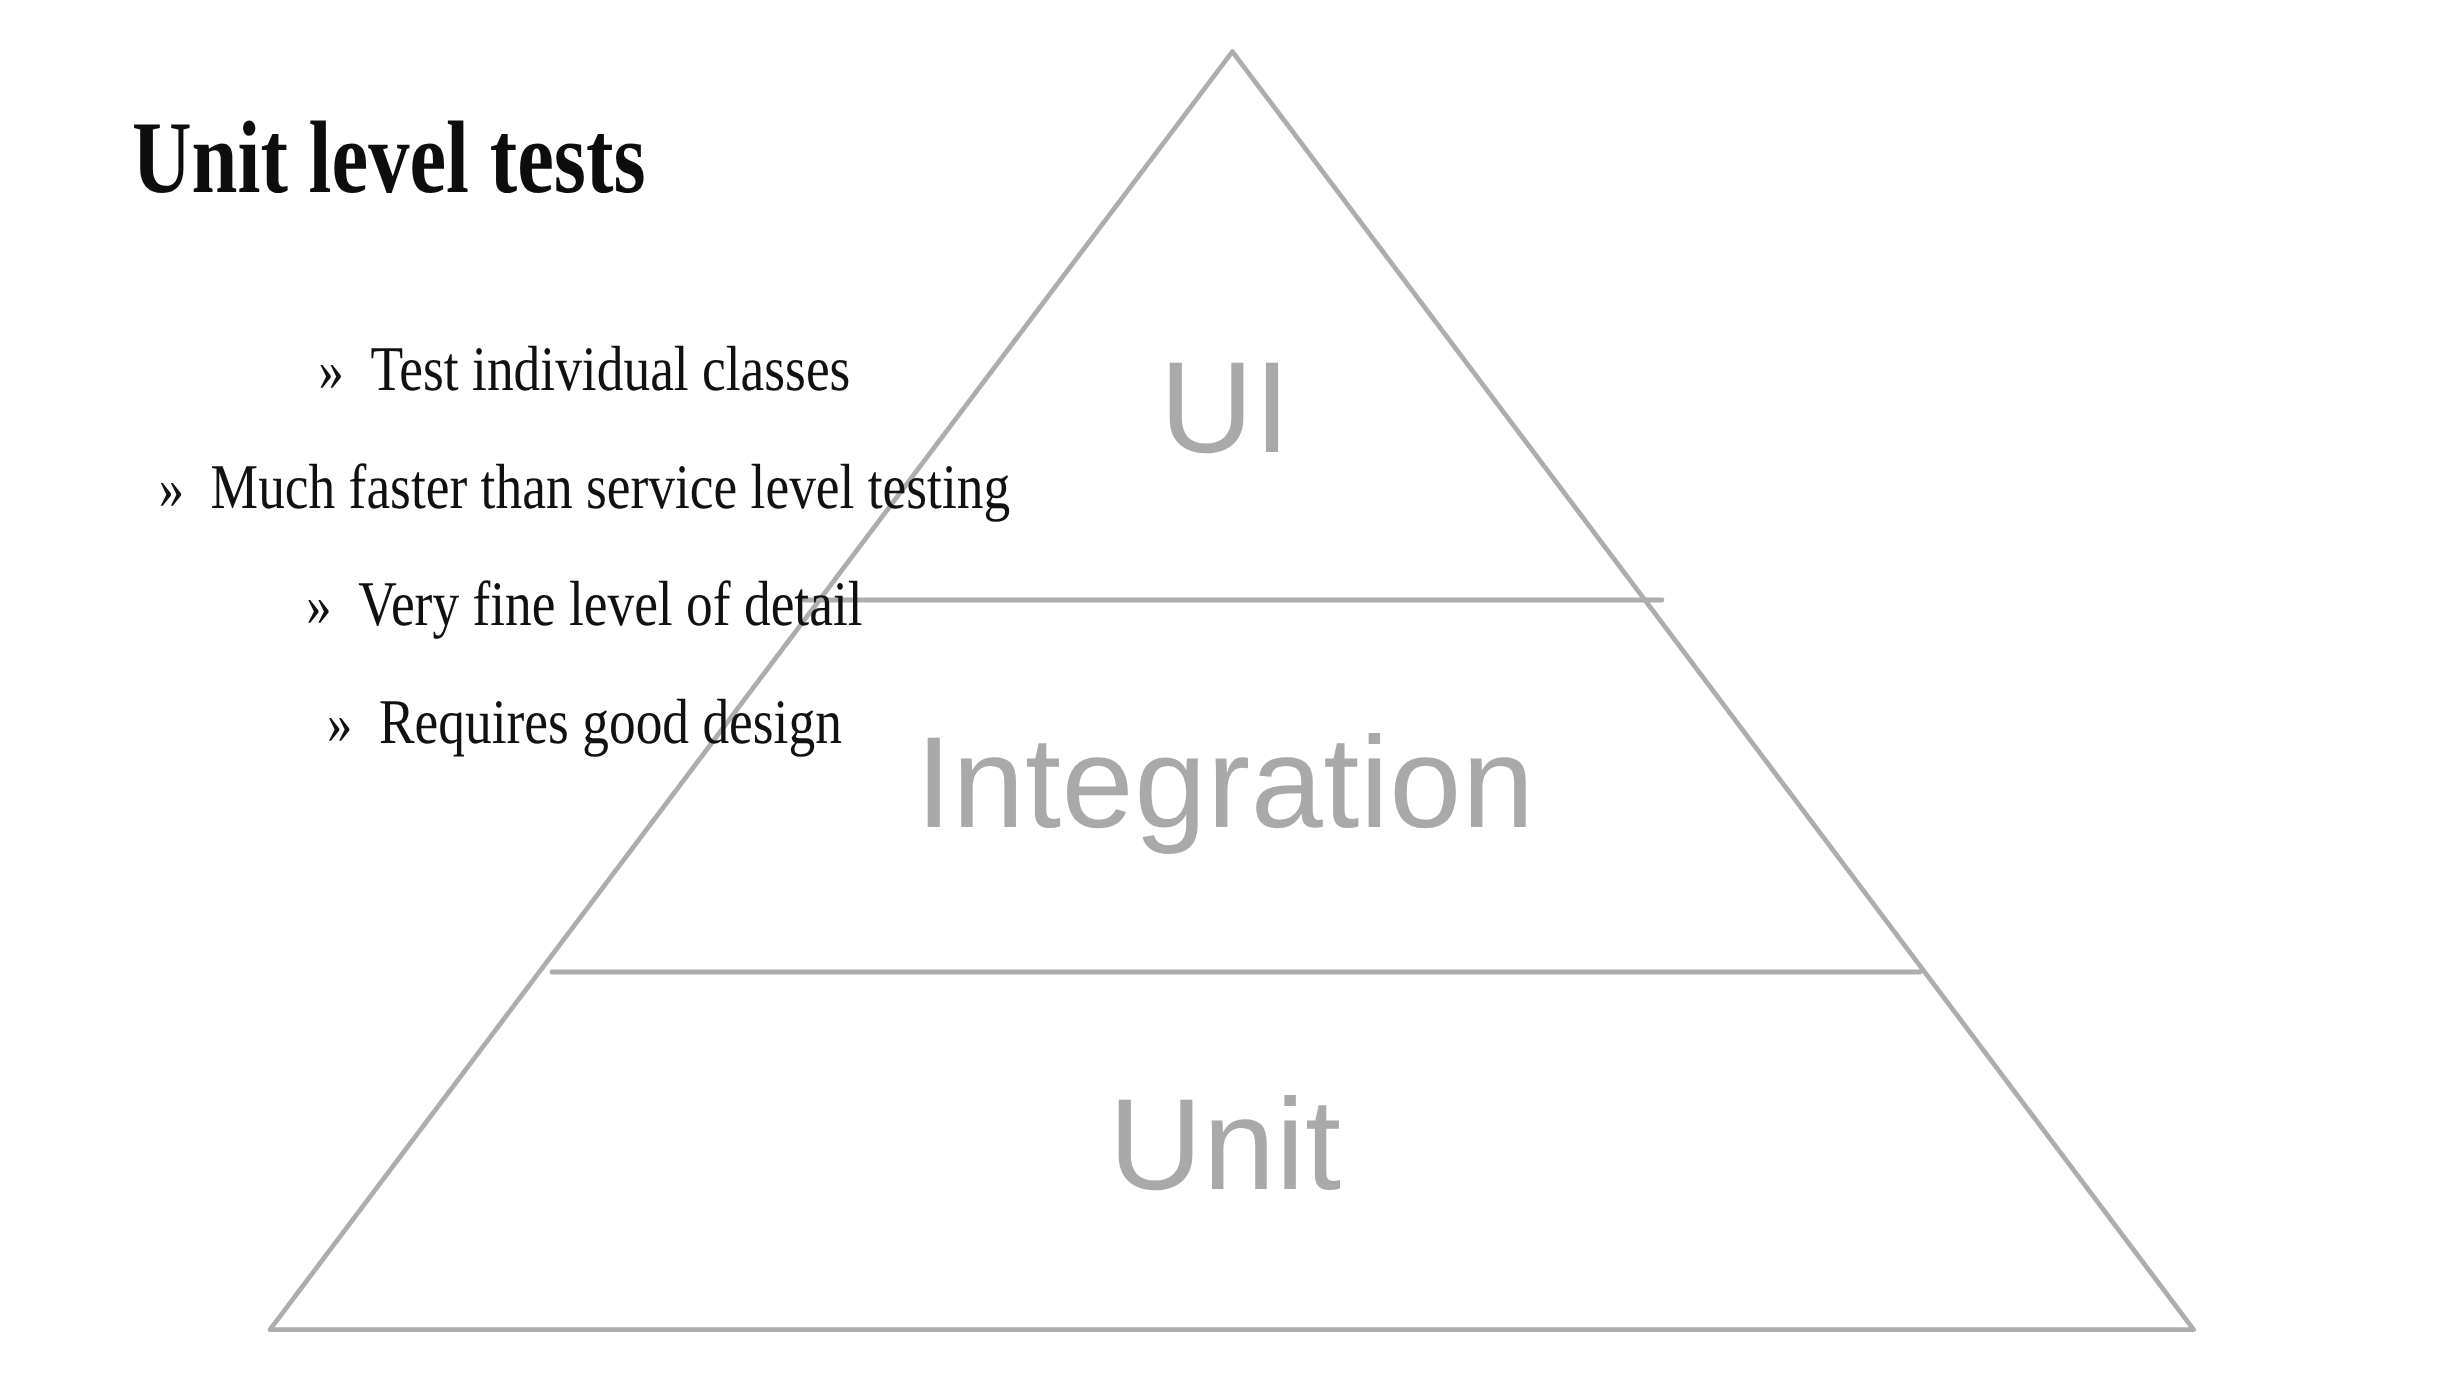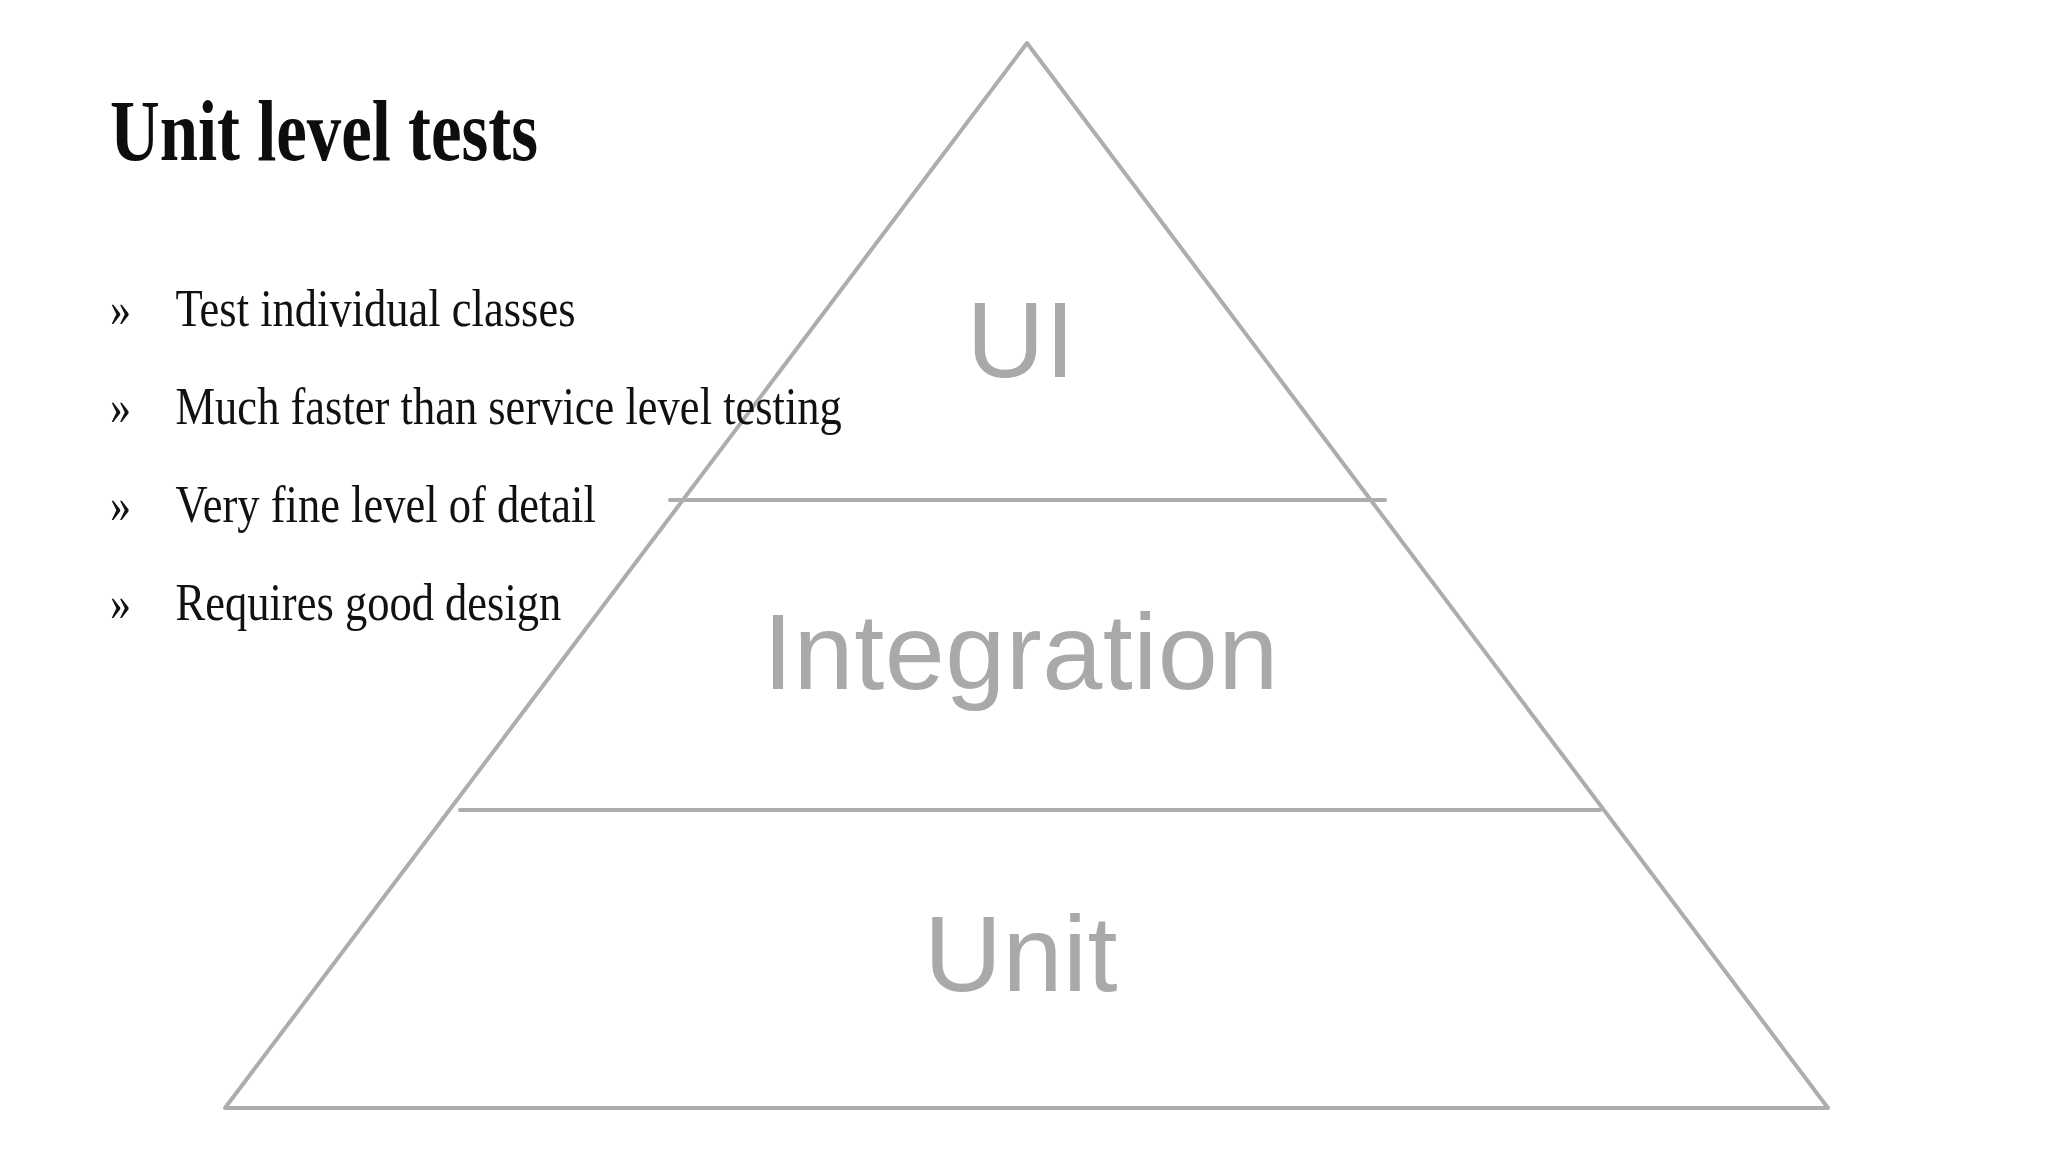--- a/index.html
+++ b/index.html
@@ -90,20 +90,21 @@
     white-space: nowrap;
   }
 
   #bullet-list {
     position: absolute;
     top: 282px;
     left: 0;
     margin: 0;
     padding: 0;
     list-style: none;
+    text-align: center;
   }
 
   .bullet-item {
     display: block;
     margin: 0 0 45px 0;
     padding: 0;
     font-family: "Liberation Serif", "DejaVu Serif", serif;
     font-size: 53px;
     line-height: 1;
     color: #111111;

